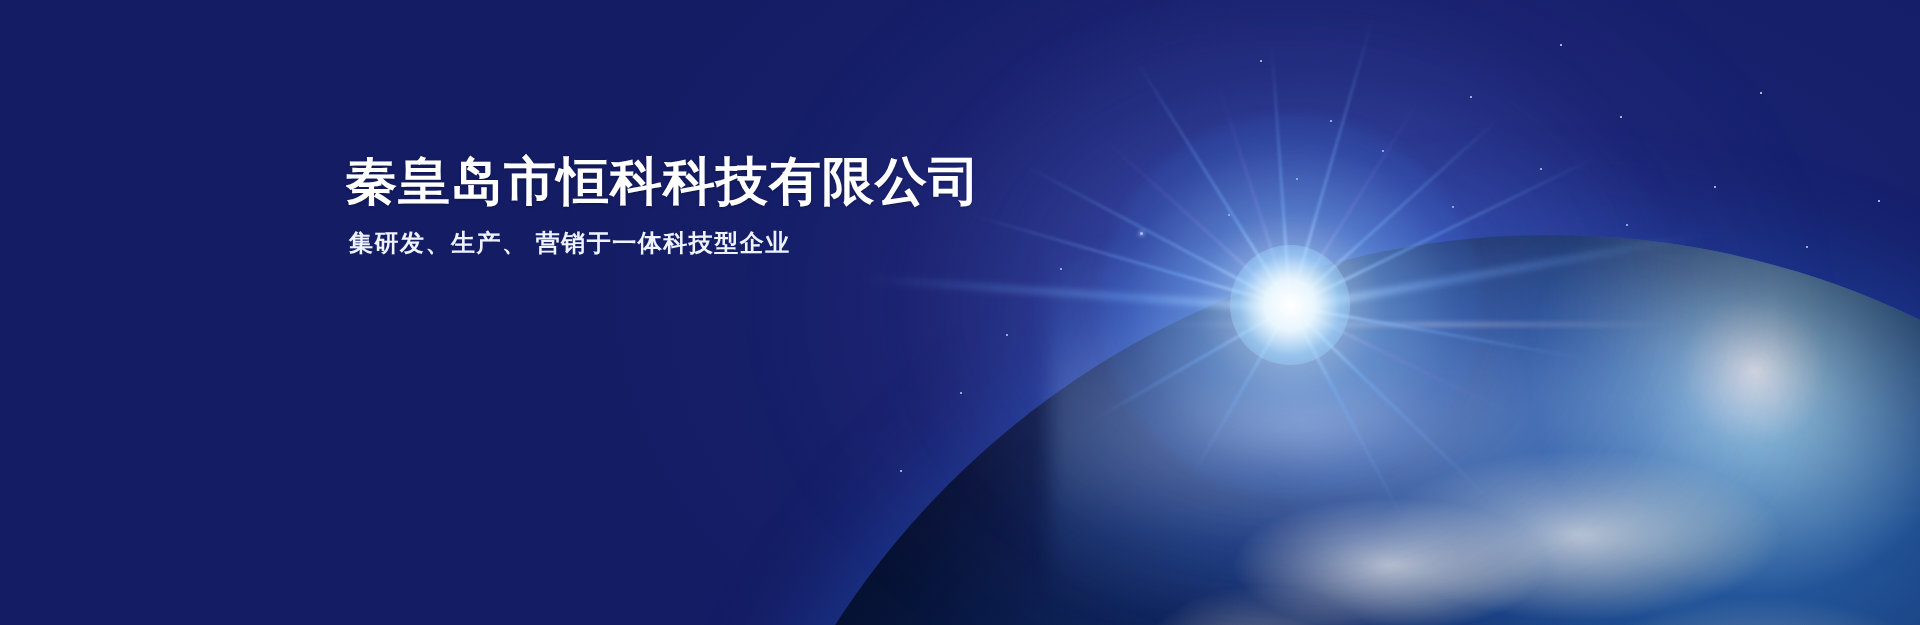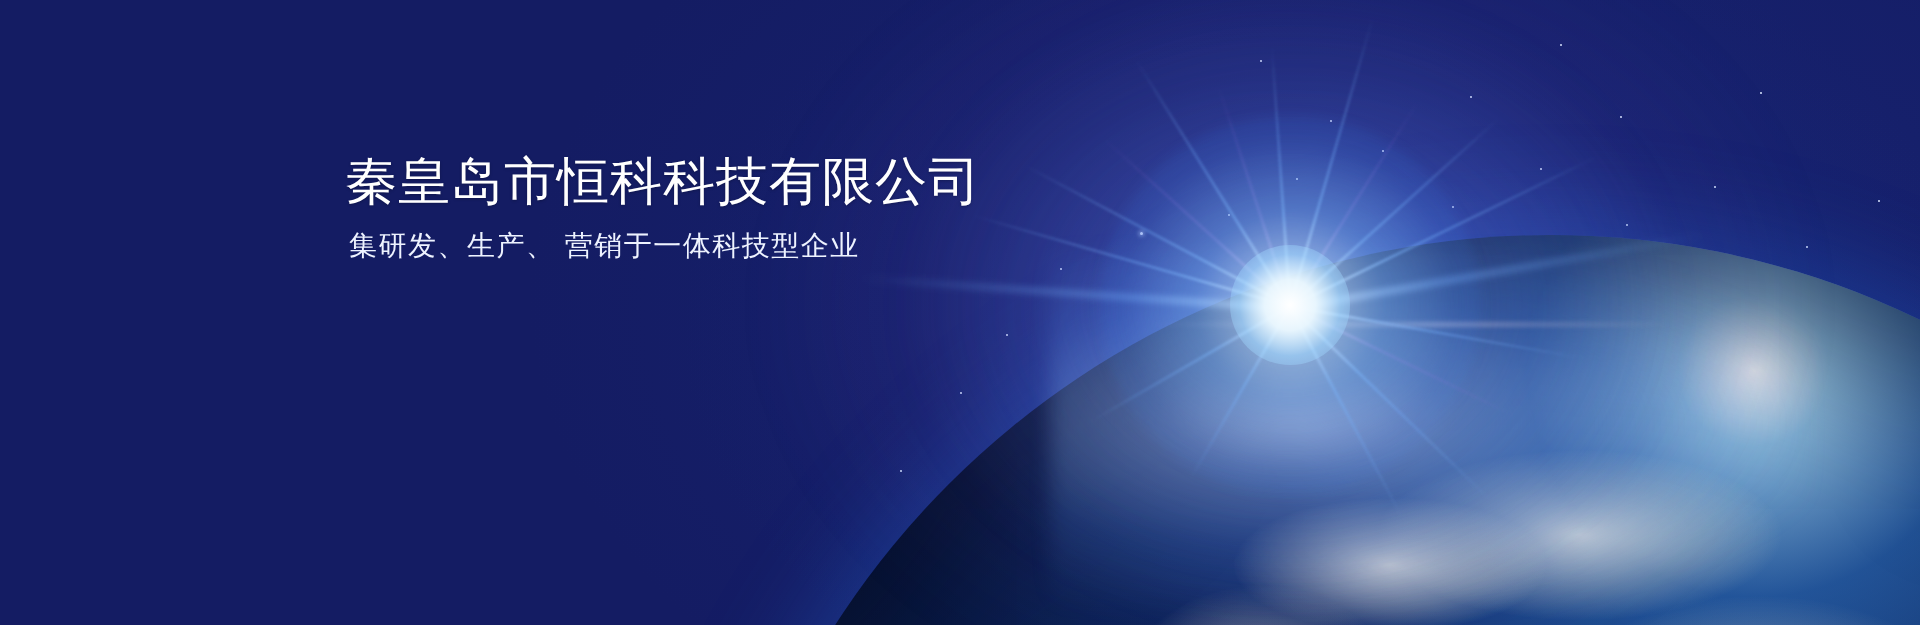--- a/index.html
+++ b/index.html
@@ -171,32 +171,32 @@
   }
 
   
   .text-block{
     position:absolute;
     left:345px; top:152px;
     z-index:20;
   }
   .headline{
     font-size:52px;
-    font-weight:normal;
+    font-weight:bold;
     color:#ffffff;
     letter-spacing:1px;
     line-height:1.12;
     white-space:nowrap;
     text-shadow:0 1px 3px rgba(0,0,0,.25);
   }
   .subline{
     margin-top:16px;
     margin-left:4px;
-    font-size:28px;
-    font-weight:400;
+    font-size:24px;
+    font-weight:700;
     color:#eef3ff;
     letter-spacing:1.5px;
     line-height:1.4;
     white-space:nowrap;
   }
 </style>
 </head>
 <body>
 
 <div id="banner">

